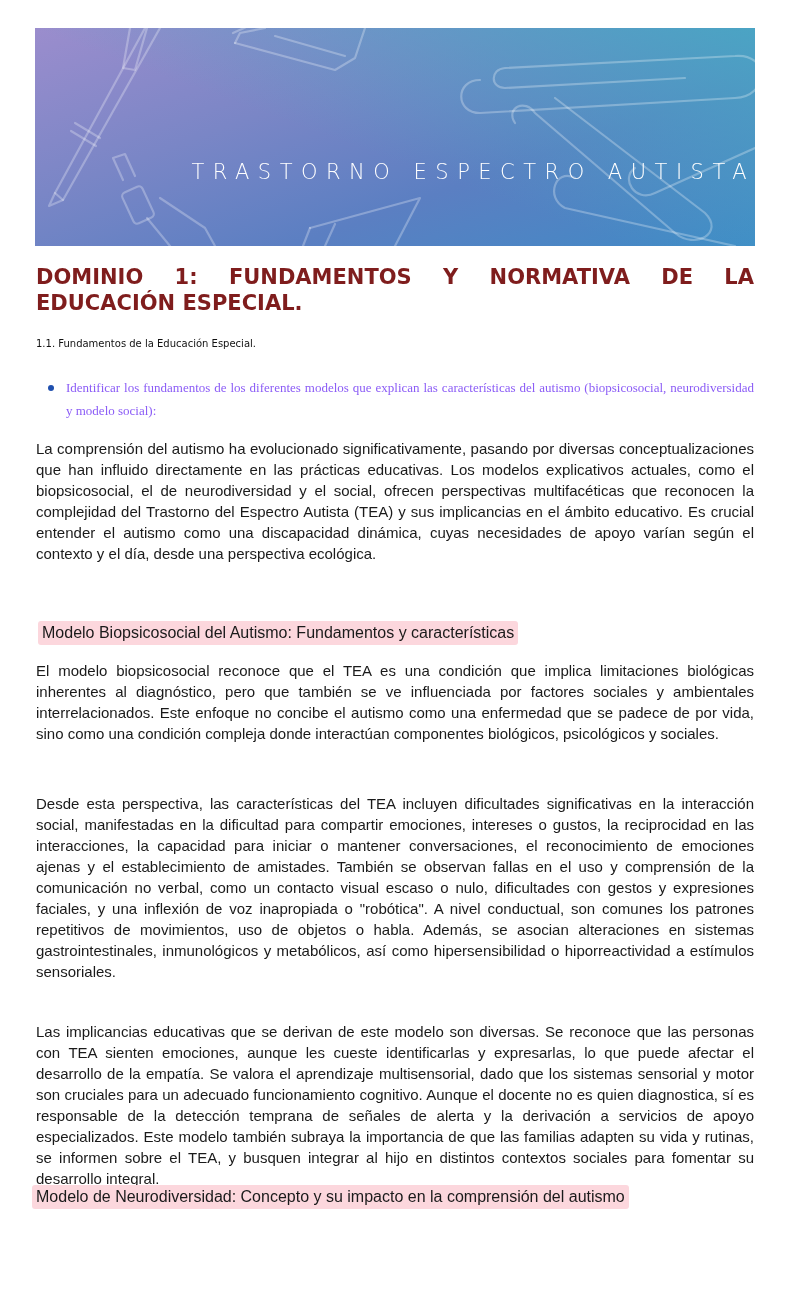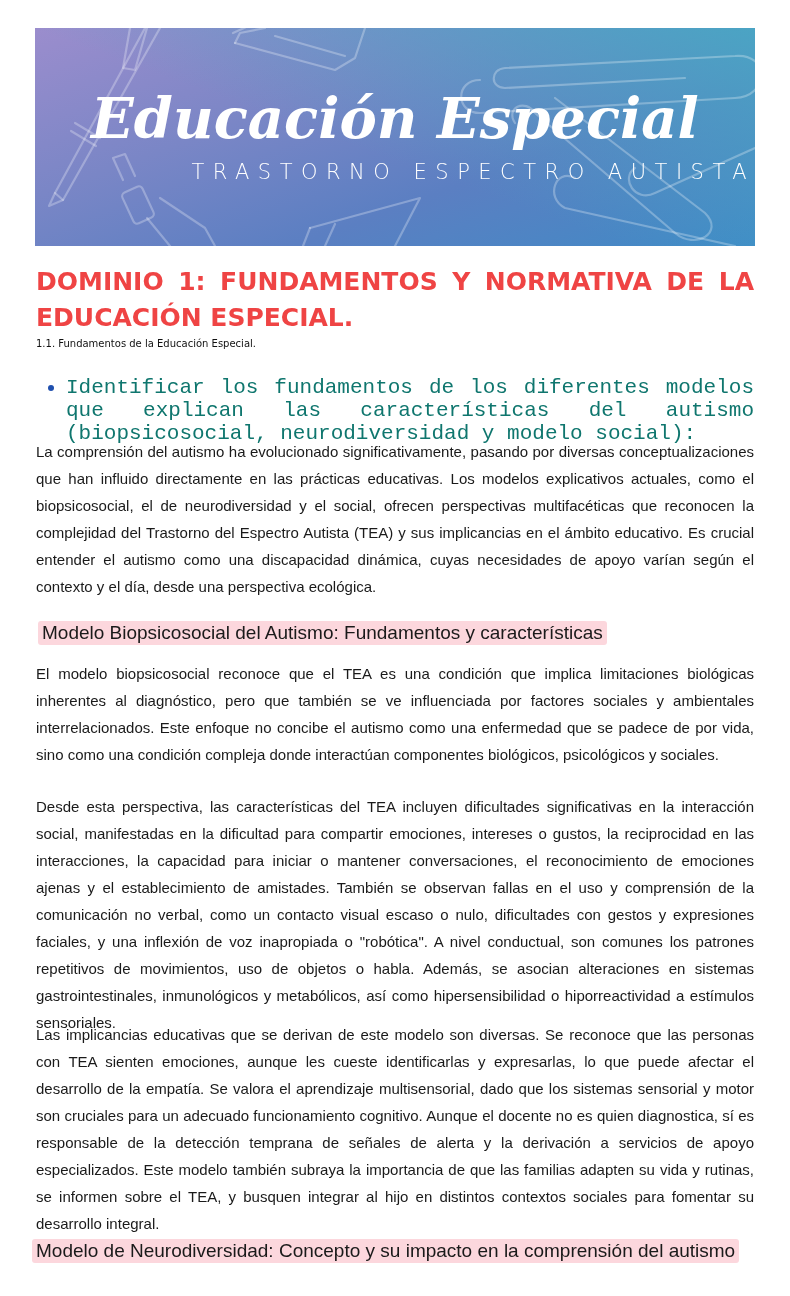--- a/index.html
+++ b/index.html
@@ -50,71 +50,71 @@
       color: #ffffff;
       letter-spacing: 8.5px;
       line-height: 1;
     }
     .domain-heading {
       position: absolute;
       left: 36px; top: 264px;
       width: 718px;
       font-family: "DejaVu Sans", sans-serif;
       font-weight: bold;
-      font-size: 25px;
-      line-height: 36px;
+      font-size: 21px;
+      line-height: 26px;
       text-align: justify;
       text-align-last: left;
-      color: #ef4444;
+      color: #7f1d1d;
     }
     .subsection-heading {
       position: absolute;
       left: 36px; top: 338px;
       font-family: "DejaVu Sans", sans-serif;
       font-size: 10px;
       font-weight: 500;
       color: #111111;
     }
     .objective-list {
       position: absolute;
       left: 46px; top: 376px;
       width: 708px;
       list-style: none;
     }
     .objective-item {
       position: relative;
       padding-left: 20px;
-      font-family: Liberation Mono, monospace;
-      font-size: 21px;
+      font-family: Liberation Serif, serif;
+      font-size: 13px;
       line-height: 23px;
-      color: #0f766e;
+      color: #8b5cf6;
       text-align: justify;
     }
     .objective-item .bullet {
       position: absolute; left: 2px; top: 9px;
       width: 6px; height: 6px; border-radius: 50%;
       background: #1f4fae;
     }
     .para {
       position: absolute;
       left: 36px;
       width: 718px;
       font-family: "Liberation Sans", sans-serif;
       font-size: 15px;
-      line-height: 27px;
+      line-height: 21px;
       text-align: justify;
       color: #1a1a1a;
     }
     .model-heading {
       position: absolute;
       background: #fcd7dd;
       border-radius: 3px;
       padding: 1px 4px 2px 4px;
       font-family: "Liberation Sans", sans-serif;
-      font-size: 19px;
+      font-size: 16px;
       line-height: 21px;
       color: #1a1a1a;
     }
   </style>
 </head>
 <body>
 
 <div class="banner">
   <svg class="deco" width="720" height="218" viewBox="0 0 720 218">
     <g fill="none" stroke="rgba(255,255,255,0.28)" stroke-width="2.2" stroke-linecap="round" stroke-linejoin="round">
@@ -152,21 +152,20 @@
       </g>
       <g>
         <path d="M480 95 C470 80 490 70 500 85 L640 205 C660 222 690 205 670 185 L520 70"></path>
         <path d="M540 150 C520 140 510 170 530 180 L700 218"></path>
       </g>
       <g>
         <path d="M600 140 C585 150 600 175 620 165 L720 120"></path>
       </g>
     </g>
   </svg>
-  <div class="banner-title">Educación Especial</div>
   <div class="banner-subtitle">TRASTORNO ESPECTRO AUTISTA</div>
 </div>
 
 <h1 class="domain-heading">DOMINIO 1: FUNDAMENTOS Y NORMATIVA DE LA EDUCACIÓN ESPECIAL.</h1>
 
 <h2 class="subsection-heading">1.1. Fundamentos de la Educación Especial.</h2>
 
 <ul class="objective-list">
   <li class="objective-item">
     <span class="bullet"></span>
@@ -177,13 +176,13 @@
 <p class="para" style="top: 438px;">La comprensión del autismo ha evolucionado significativamente, pasando por diversas conceptualizaciones que han influido directamente en las prácticas educativas. Los modelos explicativos actuales, como el biopsicosocial, el de neurodiversidad y el social, ofrecen perspectivas multifacéticas que reconocen la complejidad del Trastorno del Espectro Autista (TEA) y sus implicancias en el ámbito educativo. Es crucial entender el autismo como una discapacidad dinámica, cuyas necesidades de apoyo varían según el contexto y el día, desde una perspectiva ecológica.</p>
 
 <div class="model-heading" style="left: 38px; top: 621px;">Modelo Biopsicosocial del Autismo: Fundamentos y características</div>
 
 <p class="para" style="top: 660px;">El modelo biopsicosocial reconoce que el TEA es una condición que implica limitaciones biológicas inherentes al diagnóstico, pero que también se ve influenciada por factores sociales y ambientales interrelacionados. Este enfoque no concibe el autismo como una enfermedad que se padece de por vida, sino como una condición compleja donde interactúan componentes biológicos, psicológicos y sociales.</p>
 
 <p class="para" style="top: 793px;">Desde esta perspectiva, las características del TEA incluyen dificultades significativas en la interacción social, manifestadas en la dificultad para compartir emociones, intereses o gustos, la reciprocidad en las interacciones, la capacidad para iniciar o mantener conversaciones, el reconocimiento de emociones ajenas y el establecimiento de amistades. También se observan fallas en el uso y comprensión de la comunicación no verbal, como un contacto visual escaso o nulo, dificultades con gestos y expresiones faciales, y una inflexión de voz inapropiada o "robótica". A nivel conductual, son comunes los patrones repetitivos de movimientos, uso de objetos o habla. Además, se asocian alteraciones en sistemas gastrointestinales, inmunológicos y metabólicos, así como hipersensibilidad o hiporreactividad a estímulos sensoriales.</p>
 
 <p class="para" style="top: 1021px;">Las implicancias educativas que se derivan de este modelo son diversas. Se reconoce que las personas con TEA sienten emociones, aunque les cueste identificarlas y expresarlas, lo que puede afectar el desarrollo de la empatía. Se valora el aprendizaje multisensorial, dado que los sistemas sensorial y motor son cruciales para un adecuado funcionamiento cognitivo. Aunque el docente no es quien diagnostica, sí es responsable de la detección temprana de señales de alerta y la derivación a servicios de apoyo especializados. Este modelo también subraya la importancia de que las familias adapten su vida y rutinas, se informen sobre el TEA, y busquen integrar al hijo en distintos contextos sociales para fomentar su desarrollo integral.</p>
 
-<div class="model-heading" style="left: 32px; top: 1239px;">Modelo de Neurodiversidad: Concepto y su impacto en la comprensión del autismo</div>
+<div class="model-heading" style="left: 32px; top: 1185px;">Modelo de Neurodiversidad: Concepto y su impacto en la comprensión del autismo</div>
 
 </body></html>

